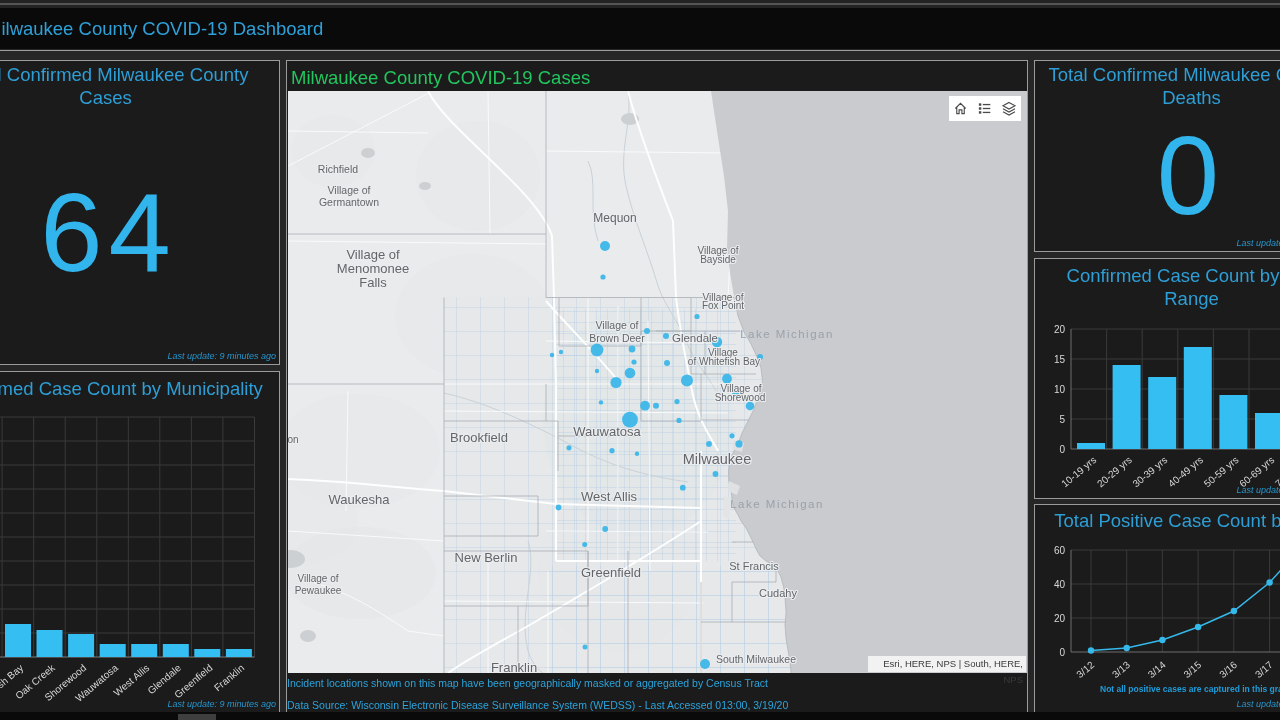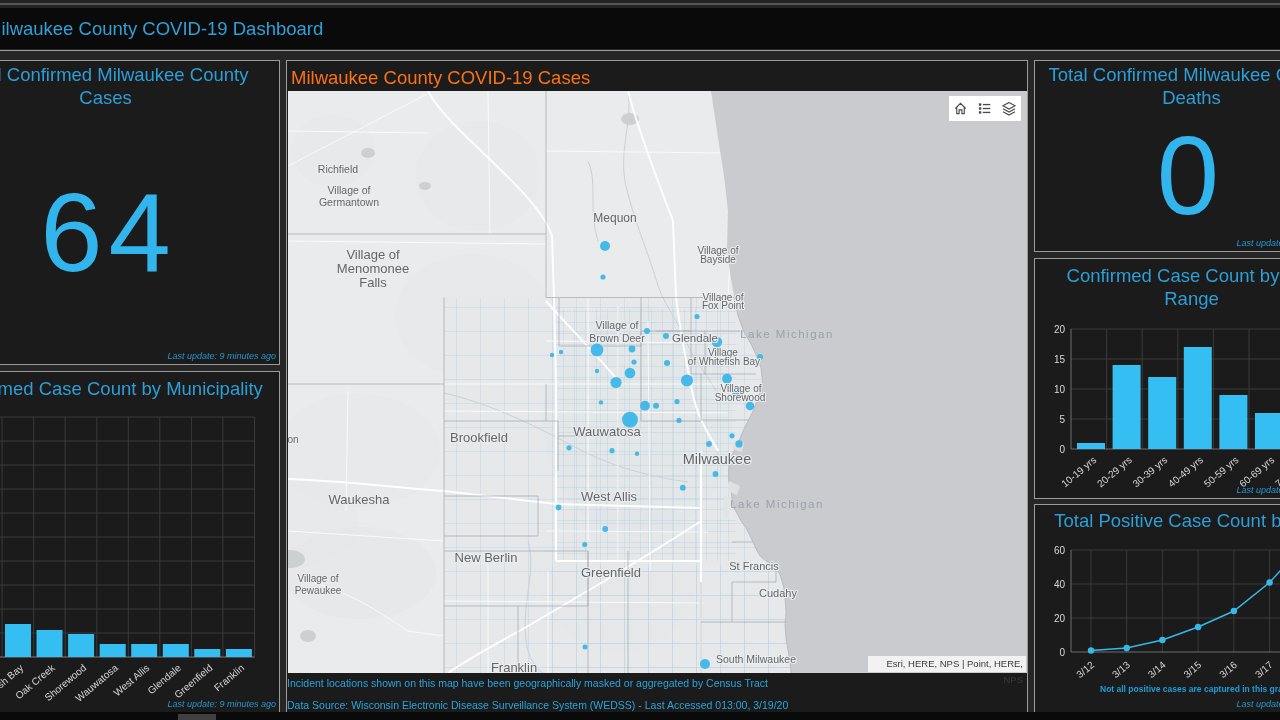--- a/index.html
+++ b/index.html
@@ -75,21 +75,21 @@
 <text class="chartlbl" text-anchor="end" transform="translate(186.7,297) rotate(-40)">Wauwatosa</text>
 <text class="chartlbl" text-anchor="end" transform="translate(218.2,297) rotate(-40)">West Allis</text>
 <text class="chartlbl" text-anchor="end" transform="translate(249.8,297) rotate(-40)">Glendale</text>
 <text class="chartlbl" text-anchor="end" transform="translate(281.3,297) rotate(-40)">Greenfield</text>
 <text class="chartlbl" text-anchor="end" transform="translate(312.9,297) rotate(-40)">Franklin</text>
     </svg>
   <div class="lastupd" style="right:3px;bottom:3px;">Last update: 9 minutes ago</div>
 </div>
 
 <div class="panel" id="pMap" style="left:286px;top:60px;width:740px;height:652px;">
-  <div style="position:absolute;left:4px;top:6px;font-size:18.5px;color:#f97316;">Milwaukee County COVID-19 Cases</div>
+  <div style="position:absolute;left:4px;top:6px;font-size:18.5px;color:#22c55e;">Milwaukee County COVID-19 Cases</div>
   <svg id="mapsvg" width="739" height="582" viewBox="0 0 739 582" style="position:absolute;left:1px;top:30px;">
       <rect width="739" height="582" fill="#e9ebed"></rect>
 <ellipse cx="190" cy="85" rx="62" ry="55" fill="#e4e6e7" fill-opacity="0.4"></ellipse>
 <ellipse cx="185" cy="225" rx="78" ry="62" fill="#e4e6e7" fill-opacity="0.45"></ellipse>
 <ellipse cx="70" cy="360" rx="82" ry="57" fill="#e5e7e8" fill-opacity="0.45"></ellipse>
 <ellipse cx="72" cy="482" rx="76" ry="46" fill="#e4e6e7" fill-opacity="0.5"></ellipse>
 <ellipse cx="18" cy="430" rx="52" ry="42" fill="#e4e6e7" fill-opacity="0.45"></ellipse>
 <ellipse cx="45" cy="60" rx="42" ry="36" fill="#e5e6e7" fill-opacity="0.4"></ellipse>
 <ellipse cx="205" cy="560" rx="40" ry="26" fill="#e3e5e6" fill-opacity="0.45"></ellipse>
 <path d="M156.0 206.5 L446.0 206.5 L450.0 225.0 L456.0 241.0 L463.0 253.0 L469.0 266.0 L473.0 277.0 L474.5 290.0 L472.0 301.0 L469.0 310.0 L465.0 320.0 L461.0 328.0 L457.0 336.0 L454.0 342.0 L451.0 350.0 L446.0 360.0 L442.0 368.0 L440.5 380.0 L440.8 390.0 L443.0 400.0 L444.3 410.0 L446.0 417.0 L449.5 423.0 L453.0 430.0 L458.0 437.0 L461.6 444.0 L465.0 451.0 L468.0 458.0 L472.0 465.0 L478.0 470.0 L487.7 475.0 L492.9 486.0 L495.6 496.0 L497.0 507.0 L498.1 521.0 L497.0 534.0 L498.1 548.0 L500.5 562.0 L502.6 576.0 L503.0 582.0 L156.0 582.0 Z" fill="#e6e8ea"></path>
@@ -272,21 +272,21 @@
           <rect x="6.2" y="7.3" width="8" height="1.4"></rect>
           <rect x="6.2" y="11.5" width="8" height="1.4"></rect>
         </g>
       </svg>
     <svg width="16" height="16" viewBox="0 0 16 16" fill="none" stroke="#4a4a4a" stroke-width="1.1">
         <path d="M8,1.5 L14,4.8 L8,8.1 L2,4.8 Z"></path>
         <path d="M2,7.8 L8,11.1 L14,7.8"></path>
         <path d="M2,10.8 L8,14.1 L14,10.8"></path>
       </svg>
   </div>
-  <div style="position:absolute;left:581px;top:595px;width:158px;height:16px;background:rgba(255,255,255,0.75);color:#3a3a3a;font-size:9.5px;line-height:16px;text-align:right;padding-right:3px;box-sizing:border-box;">Esri, HERE, NPS | Point, HERE, NPS</div>
+  <div style="position:absolute;left:581px;top:595px;width:158px;height:16px;background:rgba(255,255,255,0.75);color:#3a3a3a;font-size:9.5px;line-height:16px;text-align:right;padding-right:3px;box-sizing:border-box;">Esri, HERE, NPS | South, HERE, NPS</div>
   <div style="position:absolute;left:0;top:612px;width:740px;text-align:left;color:#2ba4dc;font-size:10.5px;">
     <div style="margin-top:4px;">Incident locations shown on this map have been geographically masked or aggregated by Census Tract</div>
     <div style="margin-top:10px;">Data Source: Wisconsin Electronic Disease Surveillance System (WEDSS) - Last Accessed 013:00, 3/19/20</div>
   </div>
 </div>
 
 <div class="panel" id="pR1" style="left:1034px;top:60px;width:313px;height:190px;">
   <div class="ptitle" style="top:3px;">Total Confirmed Milwaukee County<br>Deaths</div>
   <div class="bignum" style="top:60px;padding-right:7px;box-sizing:border-box;">0</div>
   <div class="lastupd" style="right:3px;bottom:3px;">Last update: 9 minutes ago</div>

